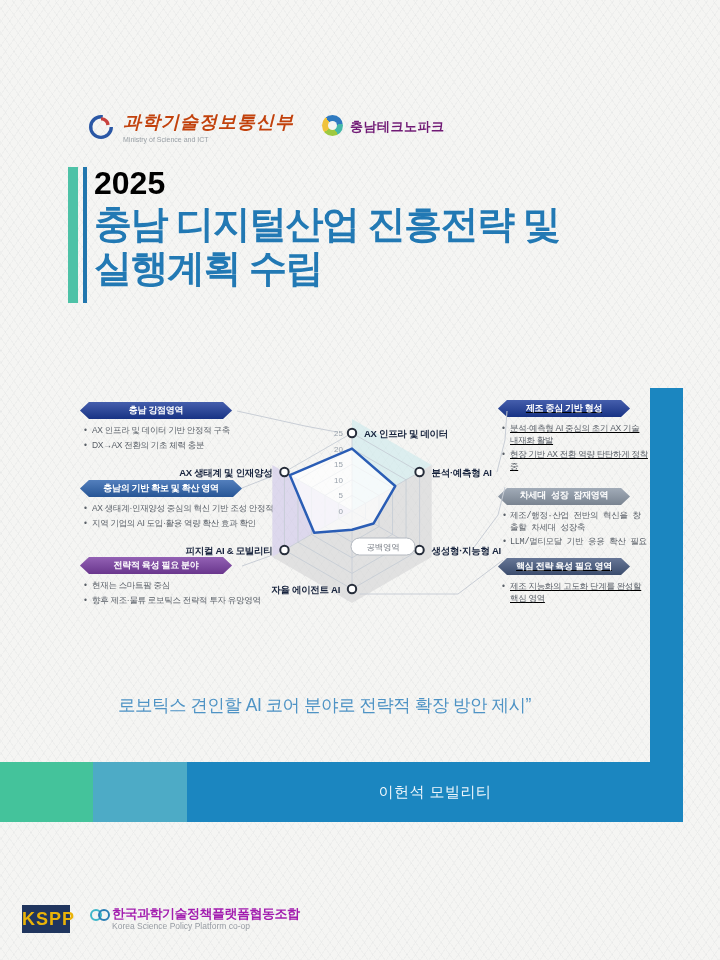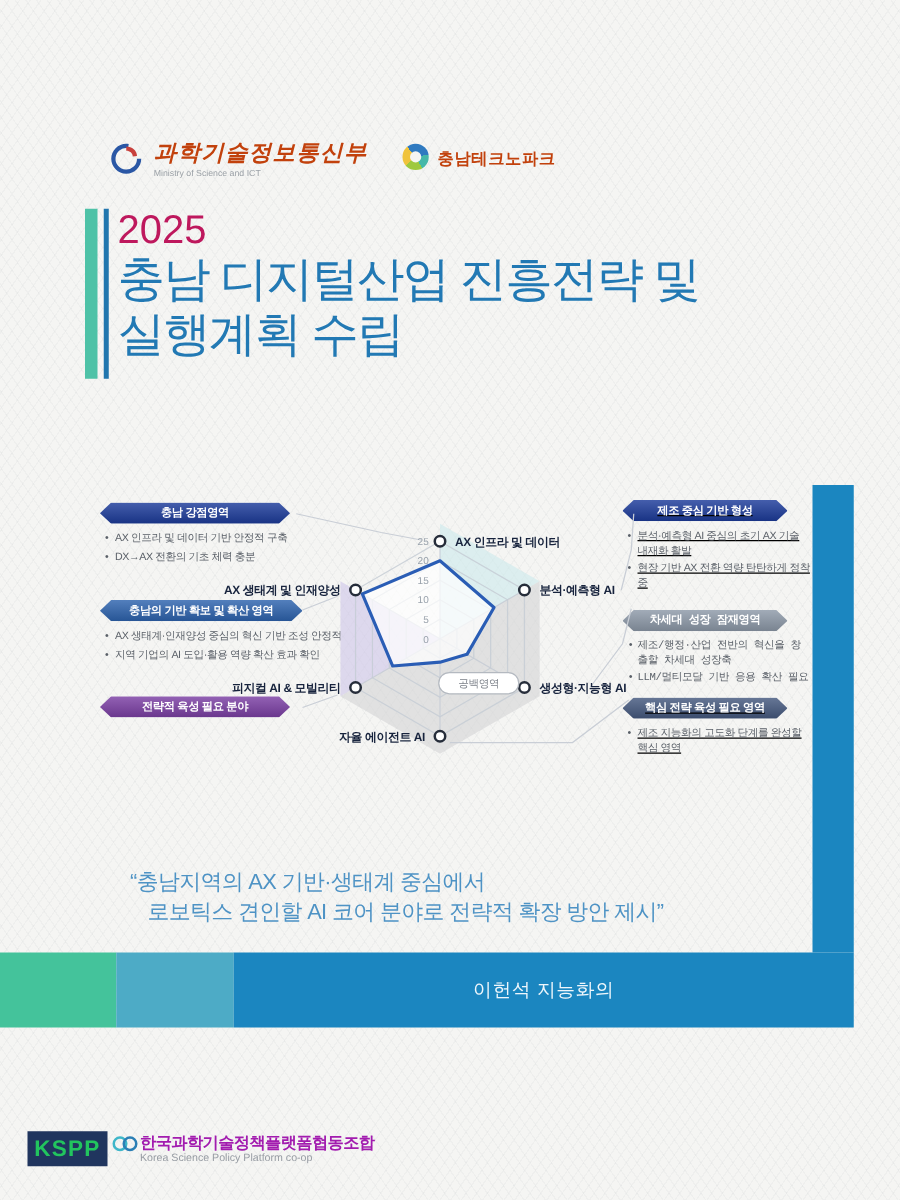--- a/index.html
+++ b/index.html
@@ -8,51 +8,51 @@
     font-family:"Liberation Sans", sans-serif;
     background:
       repeating-linear-gradient(55deg, rgba(120,130,140,0.05) 0 1px, transparent 1px 7px),
       repeating-linear-gradient(-55deg, rgba(120,130,140,0.05) 0 1px, transparent 1px 7px),
       #f5f5f3;
   }
   .abs{position:absolute;}
   
   .msit-text-ko{font-size:18px;font-weight:700;color:#c2410c;letter-spacing:1px;font-style:italic;}
   .msit-text-en{font-size:7px;color:#9aa0a6;margin-top:2px;}
-  .ctp-text{font-size:13px;font-weight:700;color:#c2410c;letter-spacing:.5px;}
+  .ctp-text{font-size:13px;font-weight:700;color:#701a75;letter-spacing:.5px;}
   .ctp-icon{width:21px;height:21px;border-radius:50%;
     background:conic-gradient(from -40deg,#2f7ac0 0 120deg,#45b8a8 120deg 190deg,#9ec93f 190deg 270deg,#f0c33c 270deg 360deg);
     position:relative;}
   .ctp-icon::after{content:"";position:absolute;left:6px;top:6px;width:9px;height:9px;border-radius:50%;background:#f5f5f3;}
   
   .bar-teal{left:68px;top:167px;width:10px;height:136px;background:#4ec2a7;}
   .bar-blue{left:83px;top:167px;width:4px;height:136px;background:#2176ae;}
-  .title-year{font-size:32px;line-height:38px;font-weight:400;color:#be185d;letter-spacing:0;}
-  .title-line{font-size:38px;line-height:44px;font-weight:400;color:#2279b4;letter-spacing:-1.5px;}
+  .title-year{font-size:32px;line-height:38px;font-weight:700;color:#000000;letter-spacing:0;}
+  .title-line{font-size:38px;line-height:44px;font-weight:700;color:#2279b4;letter-spacing:-1.5px;}
   
   .banner{height:17px;line-height:16px;text-align:center;color:#fff;font-size:9px;font-weight:700;
     letter-spacing:-0.3px;white-space:nowrap;
     clip-path:polygon(0 50%, 9px 0, calc(100% - 9px) 0, 100% 50%, calc(100% - 9px) 100%, 9px 100%);
     background-image:linear-gradient(180deg, rgba(255,255,255,.18), rgba(0,0,0,.14));}
   ul.bullets{margin:6px 0 0 0;padding:0 0 0 4px;list-style:none;}
   ul.bullets li{font-size:8.5px;line-height:11.5px;color:#5a6068;margin-bottom:3px;position:relative;padding-left:8px;letter-spacing:-0.3px;}
   ul.bullets li::before{content:"\2022";position:absolute;left:0;top:0;color:#5a6068;}
   
   .tick{font:8px "Liberation Sans", sans-serif;fill:#98a1ab;}
   .axis-label{font:700 9.5px "Liberation Sans", sans-serif;fill:#17233d;letter-spacing:-0.3px;}
   .gap{font:8.5px "Liberation Sans", sans-serif;fill:#7d828a;letter-spacing:-0.3px;}
   
   .quote{color:#4e93c5;font-size:17.5px;line-height:24px;font-weight:400;letter-spacing:-0.5px;}
   .band-seg{position:absolute;top:762px;height:60px;}
   .band-green{left:0;width:93px;background:#44c39b;}
   .band-teal{left:93px;width:94px;background:#4dabc6;}
   .band-blue{left:187px;width:496px;background:#1b86c0;display:flex;align-items:center;justify-content:center;}
   .band-text{color:#eef6fb;font-size:15px;letter-spacing:0.5px;}
   .vstrip{left:650px;top:388px;width:33px;height:374px;background:#1b86c0;}
-  .kspp-box{left:22px;top:905px;width:64px;height:28px;background:#20355e;color:#22c55e;
+  .kspp-box{left:22px;top:905px;width:48px;height:28px;background:#20355e;color:#eab308;
     font-size:18px;font-weight:800;text-align:center;line-height:28px;letter-spacing:1px;}
   .coop-icon{left:90px;top:909px;width:20px;height:14px;}
   .coop-icon span{position:absolute;width:12px;height:12px;border-radius:50%;border:2.5px solid #3eb6c9;box-sizing:border-box;}
   .coop-icon span:last-child{left:8px;border-color:#2b7fb5;}
   .org-ko{font-size:13px;font-weight:700;color:#a21caf;line-height:15px;letter-spacing:-0.5px;}
   .org-en{font-size:8.5px;color:#979ca3;line-height:11px;}
 </style>
 </head>
 <body>
 
@@ -90,20 +90,24 @@
 </div>
 <div class="abs" style="left:80px;top:480px;width:196px;">
   <div class="banner" style="width: 162px; background-color: rgb(45, 99, 174);">충남의 기반 확보 및 확산 영역</div>
   <ul class="bullets">
     <li>AX 생태계·인재양성 중심의 혁신 기반 조성 안정적</li>
     <li>지역 기업의 AI 도입·활용 역량 확산 효과 확인</li>
   </ul>
 </div>
 <div class="abs" style="left:80px;top:557px;width:196px;">
   <div class="banner" style="width: 152px; background-color: rgb(123, 63, 164);">전략적 육성 필요 분야</div>
+  <ul class="bullets">
+    <li>현재는 스마트팜 중심</li>
+    <li>향후 제조·물류 로보틱스 전략적 투자 유망영역</li>
+  </ul>
 </div>
 
 <div class="abs" style="left:498px;top:400px;width:150px;text-decoration:underline;">
   <div class="banner" style="width: 132px; background-color: rgb(28, 59, 154);">제조 중심 기반 형성</div>
   <ul class="bullets">
     <li>분석·예측형 AI 중심의 초기 AX 기술 내재화 활발</li>
     <li>현장 기반 AX 전환 역량 탄탄하게 정착 중</li>
   </ul>
 </div>
 <div class="abs" style="left:498px;top:488px;width:150px;font-family:Liberation Mono, monospace;">
@@ -158,28 +162,27 @@
     <text x="431.5499814951862" y="95.5" text-anchor="start" class="axis-label">분석·예측형 AI</text>
     <text x="431.5499814951862" y="173.5" text-anchor="start" class="axis-label">생성형·지능형 AI</text>
     <text x="340" y="212.5" text-anchor="end" class="axis-label">자율 에이전트 AI</text>
     <text x="272.4500185048138" y="173.50000000000003" text-anchor="end" class="axis-label">피지컬 AI &amp; 모빌리티</text>
     <text x="272.4500185048138" y="95.50000000000006" text-anchor="end" class="axis-label">AX 생태계 및 인재양성</text>
     <rect x="351" y="158" width="64" height="17" rx="8.5" fill="#ffffff" stroke="#b4b9c0"></rect>
     <text x="383" y="169.5" text-anchor="middle" class="gap">공백영역</text>
   </svg>
 
 <div class="abs" style="left:104px;top:693px;">
-  <div class="quote">“충남지역의 AX 기반·생태계 중심에서</div>
   <div class="quote" style="margin-left:14px;">로보틱스 견인할 AI 코어 분야로 전략적 확장 방안 제시”</div>
 </div>
 
 <div class="band-seg band-green"></div>
 <div class="band-seg band-teal"></div>
 <div class="band-seg band-blue">
-  <span class="band-text">이헌석 지능화의</span>
+  <span class="band-text">이헌석 모빌리티</span>
 </div>
 
 <div class="abs kspp-box">KSPP</div>
 <div class="abs coop-icon">
     <span></span>
     <span></span>
   </div>
 <div class="abs" style="left:112px;top:906px;">
   <div class="org-ko">한국과학기술정책플랫폼협동조합</div>
   <div class="org-en">Korea Science Policy Platform co-op</div>

